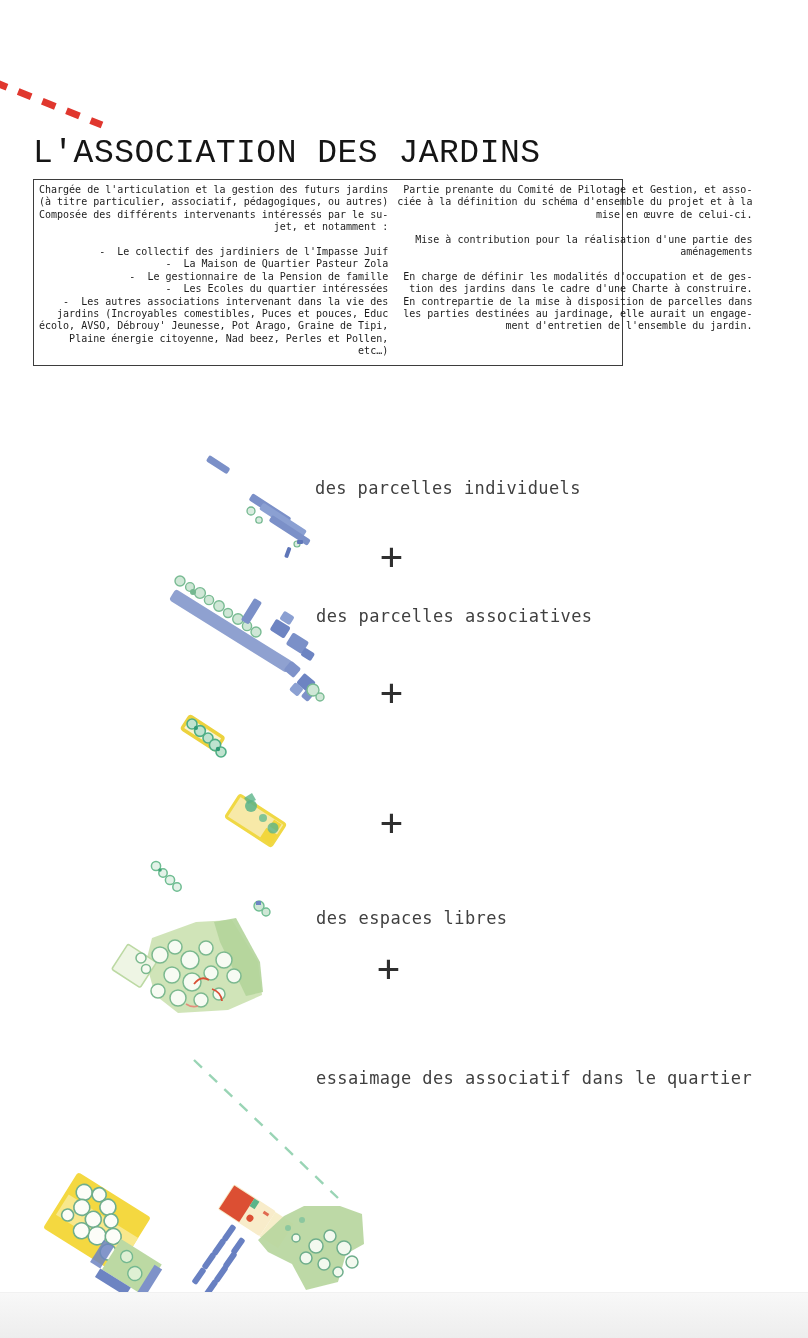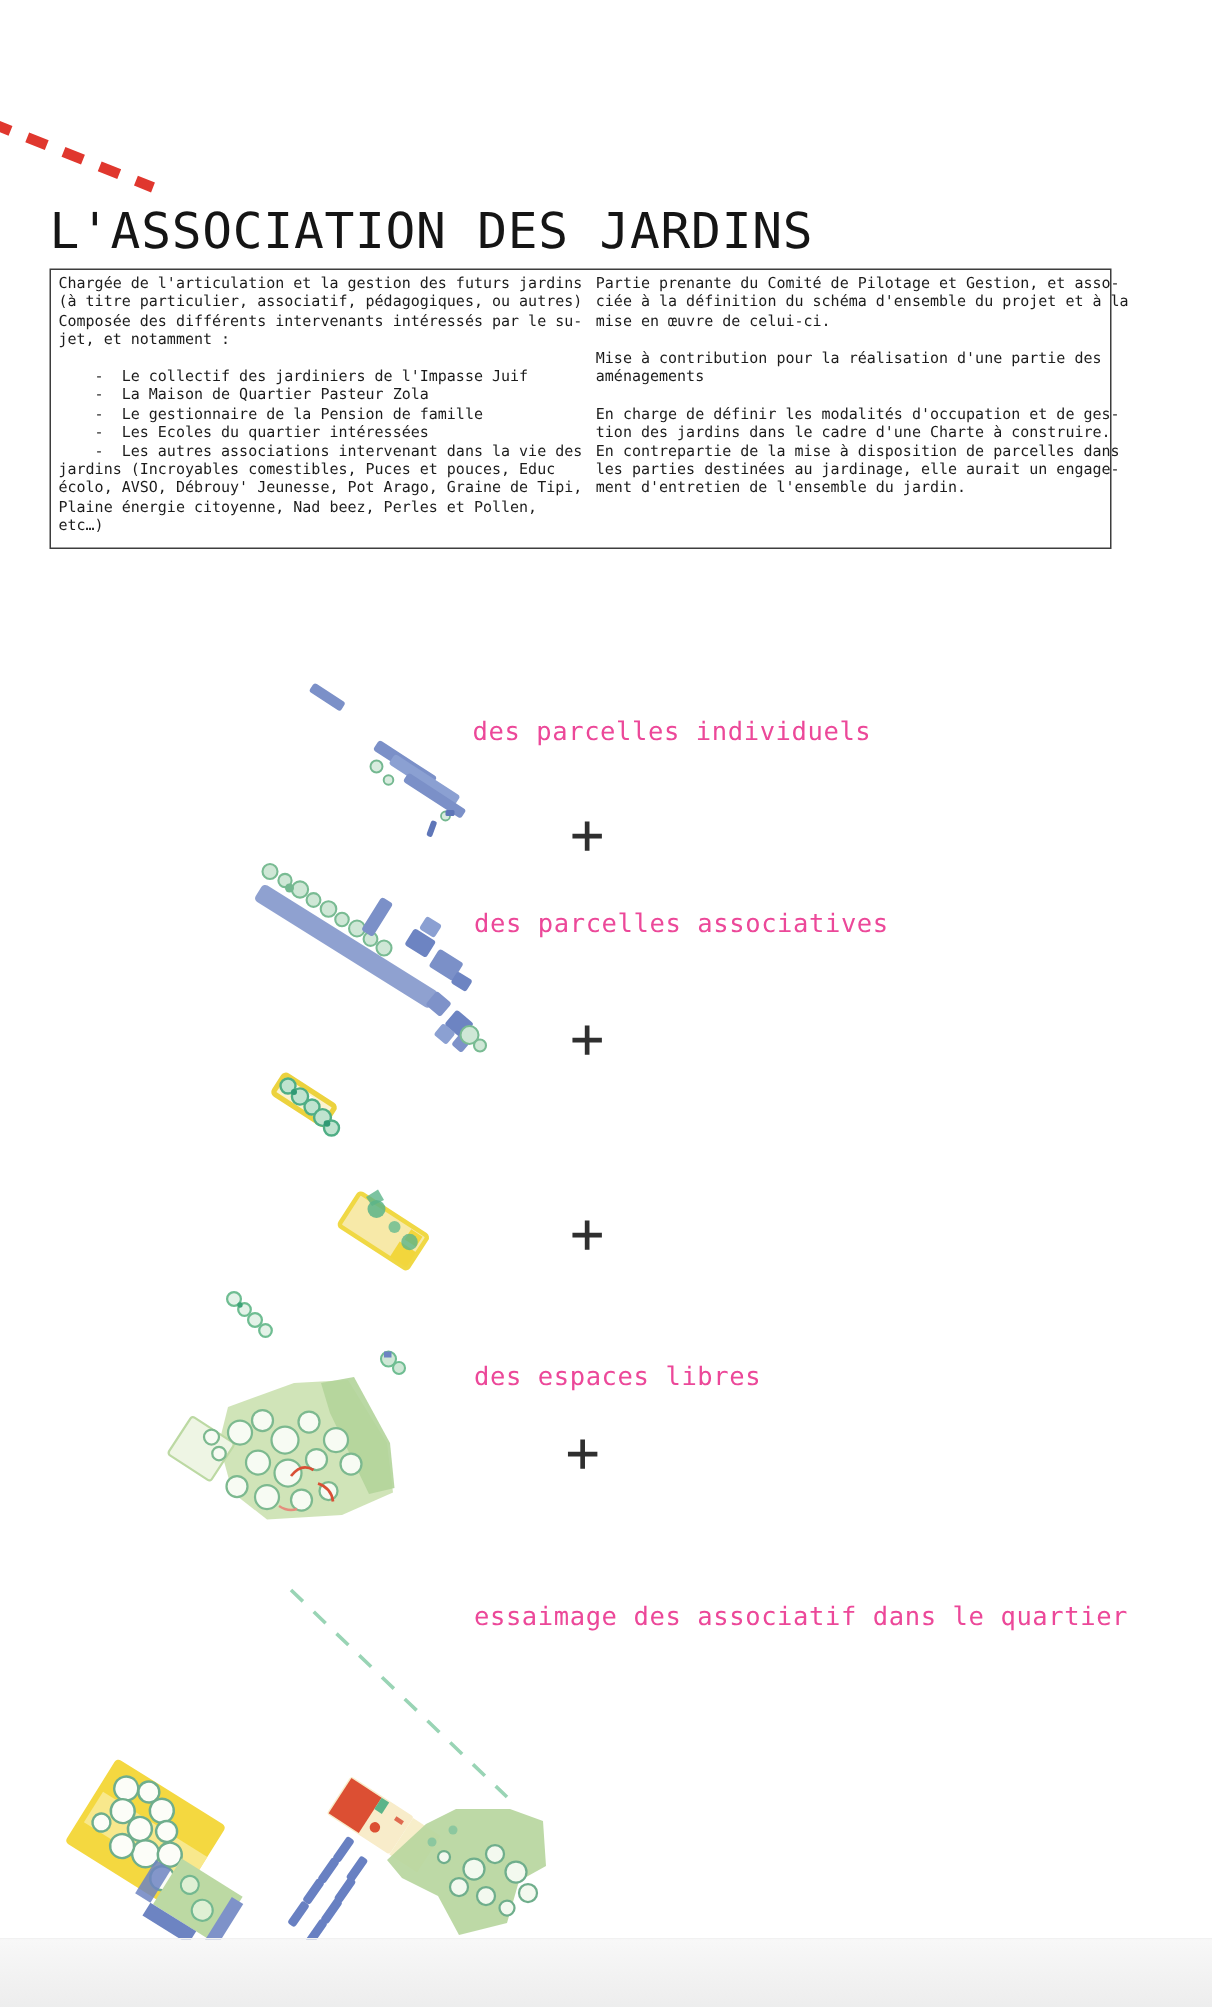--- a/index.html
+++ b/index.html
@@ -6,34 +6,34 @@
   body {
     width:808px; height:1338px; position:relative; overflow:hidden;
     background:#ffffff;
     font-family:"DejaVu Sans Mono", "Liberation Mono", monospace;
   }
   .page { position:absolute; inset:0; }
   .art { position:absolute; left:0; top:0; pointer-events:none; }
   .title {
     position:absolute; left:33px; top:134px;
     font-size:33px; line-height:40px; letter-spacing:0.5px;
-    color:#151515; white-space:nowrap;
+    color:#151515; white-space:nowrap;font-family:Liberation Mono, monospace;
   }
   .info-box {
-    position:absolute; left:33px; top:179px; width:708px; height:187px;
+    position:absolute; left:33px; top:179px; width:590px; height:187px;
     box-sizing:border-box; border:1.5px solid #3d3d3d; background:#ffffff;
     display:flex; gap:9px; padding:4px 5px;
-    font-size:10px; line-height:12.4px; color:#1c1c1c;
+    font-size:10px; line-height:12.4px; color:#1c1c1c;text-align:right;
   }
   .info-box pre { margin:0; font:inherit; white-space:pre; }
   .col-left { width:357px; }
   .col-right { flex:1; }
   .dlabel {
     position:absolute; font-size:17px; line-height:21px; letter-spacing:0.4px;
-    color:#ec4899; white-space:nowrap;
+    color:#404040; white-space:nowrap;
   }
   .plus {
     position:absolute; font-size:38px; line-height:38px; color:#2f2f2f;
   }
   .page-edge {
     position:absolute; left:0; top:1292px; width:808px; height:46px;
     background:linear-gradient(180deg,#f8f8f8 0%, #ededed 100%);
     border-top:1px solid #f1f1f1;
   }
 </style>

